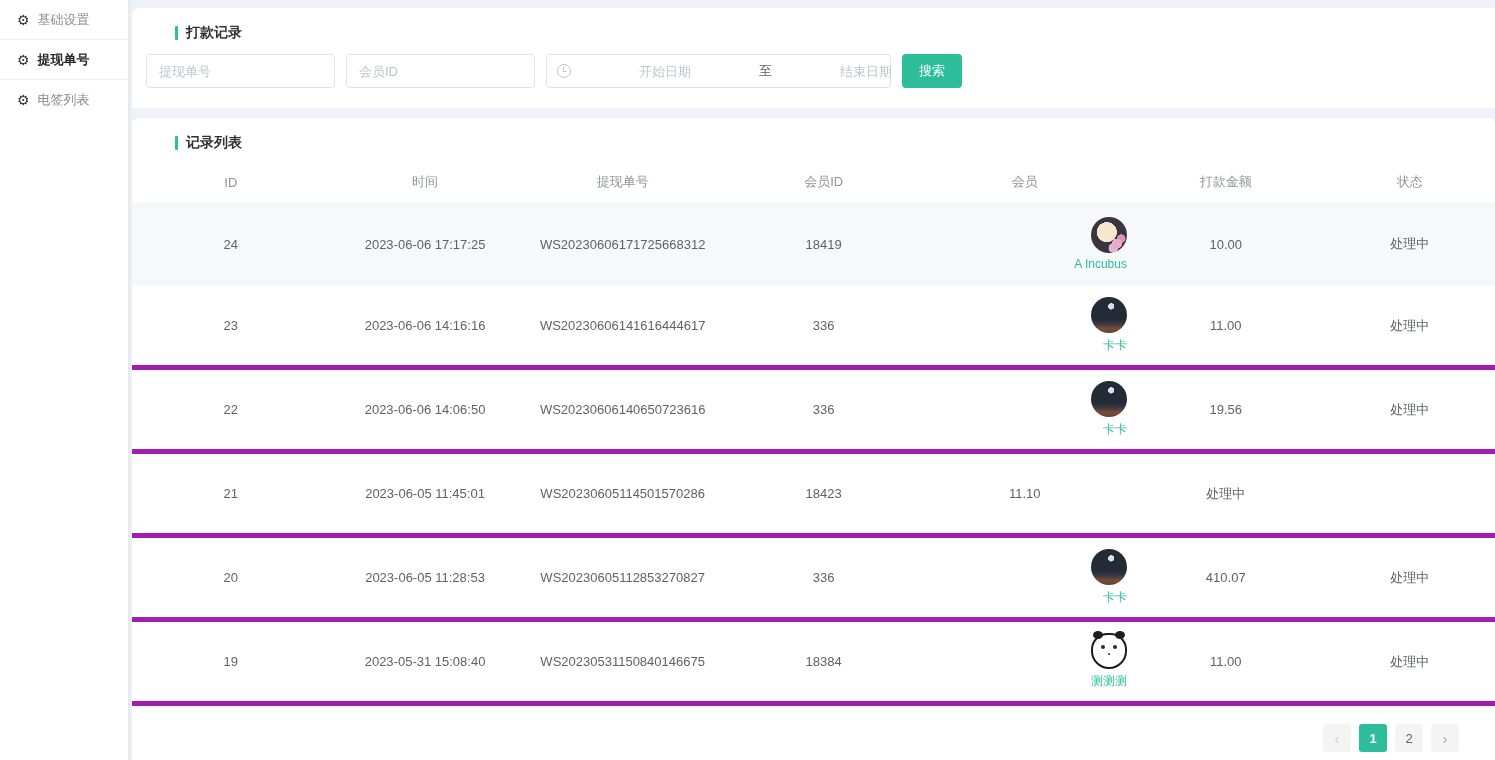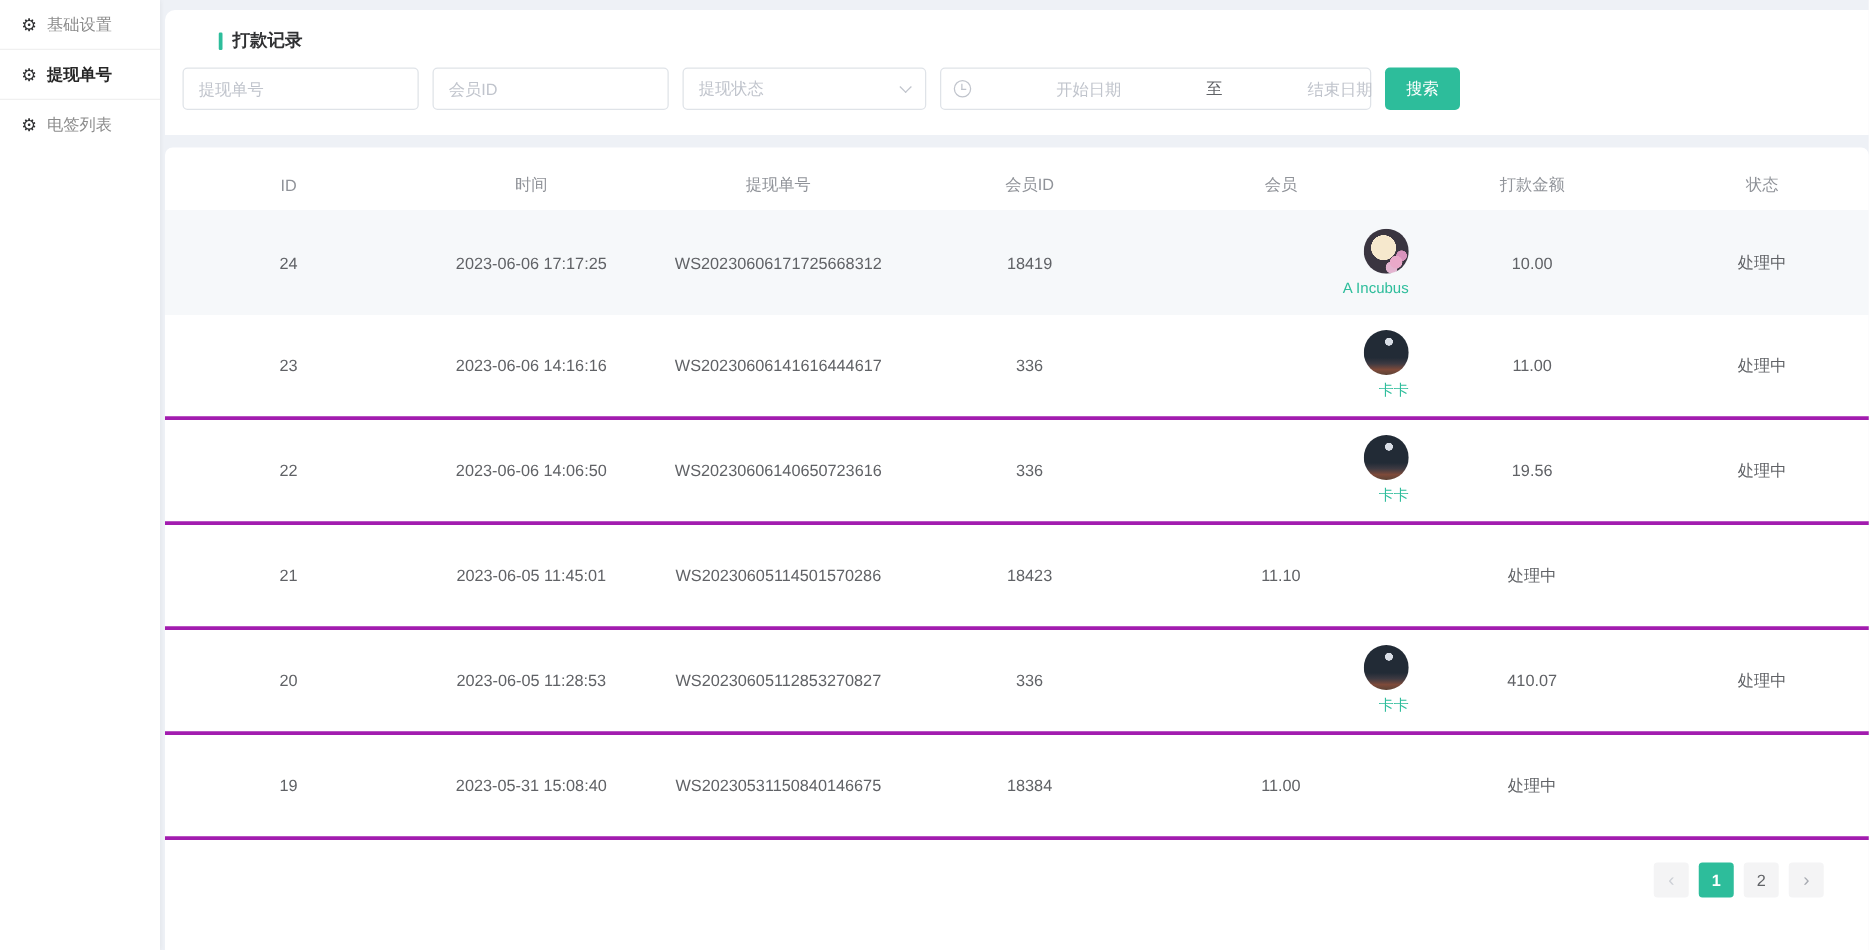--- a/index.html
+++ b/index.html
@@ -67,21 +67,21 @@
     font-size:13px; cursor:pointer; font-family:Liberation Sans, sans-serif;
   }
   
   .table { margin-top:10px; }
   .trow, .thead {
     display:grid;
     grid-template-columns:14.5% 14% 15% 14.5% 15% 14.5% 12.5%;
     align-items:center; text-align:center;
   }
   .thead { height:40px; color:#909399; font-size:13px;text-align:center; }
-  .trow { height:84px; border-bottom:3px solid #a21caf; font-size:13px; color:#606266; }
+  .trow { height:84px; border-bottom:5px solid #a21caf; font-size:13px; color:#606266; }
   .trow--first { background:#f6f8fa; border-bottom:none; }
   .member-cell { display:flex; flex-direction:column; align-items:flex-end; gap:4px; }
   .member-name { color:#2dbd9b; font-size:12px; cursor:pointer; }
   
   .avatar { width:36px; height:36px; border-radius:50%; position:relative; flex:0 0 auto; }
   .avatar--dog {
     background:
       radial-gradient(circle at 72% 74%, #e9a9c9 0 13%, rgba(0,0,0,0) 14%),
       radial-gradient(circle at 84% 60%, #d893bc 0 11%, rgba(0,0,0,0) 12%),
       radial-gradient(circle at 62% 86%, #e3b4d0 0 12%, rgba(0,0,0,0) 13%),
@@ -140,35 +140,35 @@
 <div class="main">
 
   <div class="card filter-card">
     <div class="section-title">
       <span class="bar"></span>
       <span>打款记录</span>
     </div>
     <div class="filters">
       <input class="f-input w190" placeholder="提现单号" style="">
       <input class="f-input w190" placeholder="会员ID" style="">
-      <div class="select-box">
-        <span>提现状态</span>
-        <span class="chevron-down"></span>
-      </div>
       <div class="date-box">
         <span class="clock-icon"></span>
         <input placeholder="开始日期" style="">
         <span class="date-sep">至</span>
         <input placeholder="结束日期" style="">
       </div>
       <button class="search-btn">搜索</button>
     </div>
   </div>
 
   <div class="card list-card">
+    <div class="section-title">
+      <span class="bar"></span>
+      <span>记录列表</span>
+    </div>
 
     <div class="table">
       <div class="thead">
           <div>ID</div>
           <div>时间</div>
           <div>提现单号</div>
           <div>会员ID</div>
           <div>会员</div>
           <div>打款金额</div>
           <div>状态</div>
@@ -233,20 +233,24 @@
     </div>
     <div>410.07</div>
     <div>处理中</div>
   </div>
 
   <div class="trow">
     <div>19</div>
     <div>2023-05-31 15:08:40</div>
     <div>WS20230531150840146675</div>
     <div>18384</div>
+    <div class="member-cell">
+      <span class="avatar avatar--panda"></span>
+      <span class="member-name">测测测</span>
+    </div>
     <div>11.00</div>
     <div>处理中</div>
   </div>
 </div>
     </div>
 
     <div class="pagination">
         <div class="page-btn arrow disabled">‹</div>
         <div class="page-btn active">1</div>
         <div class="page-btn ">2</div>

